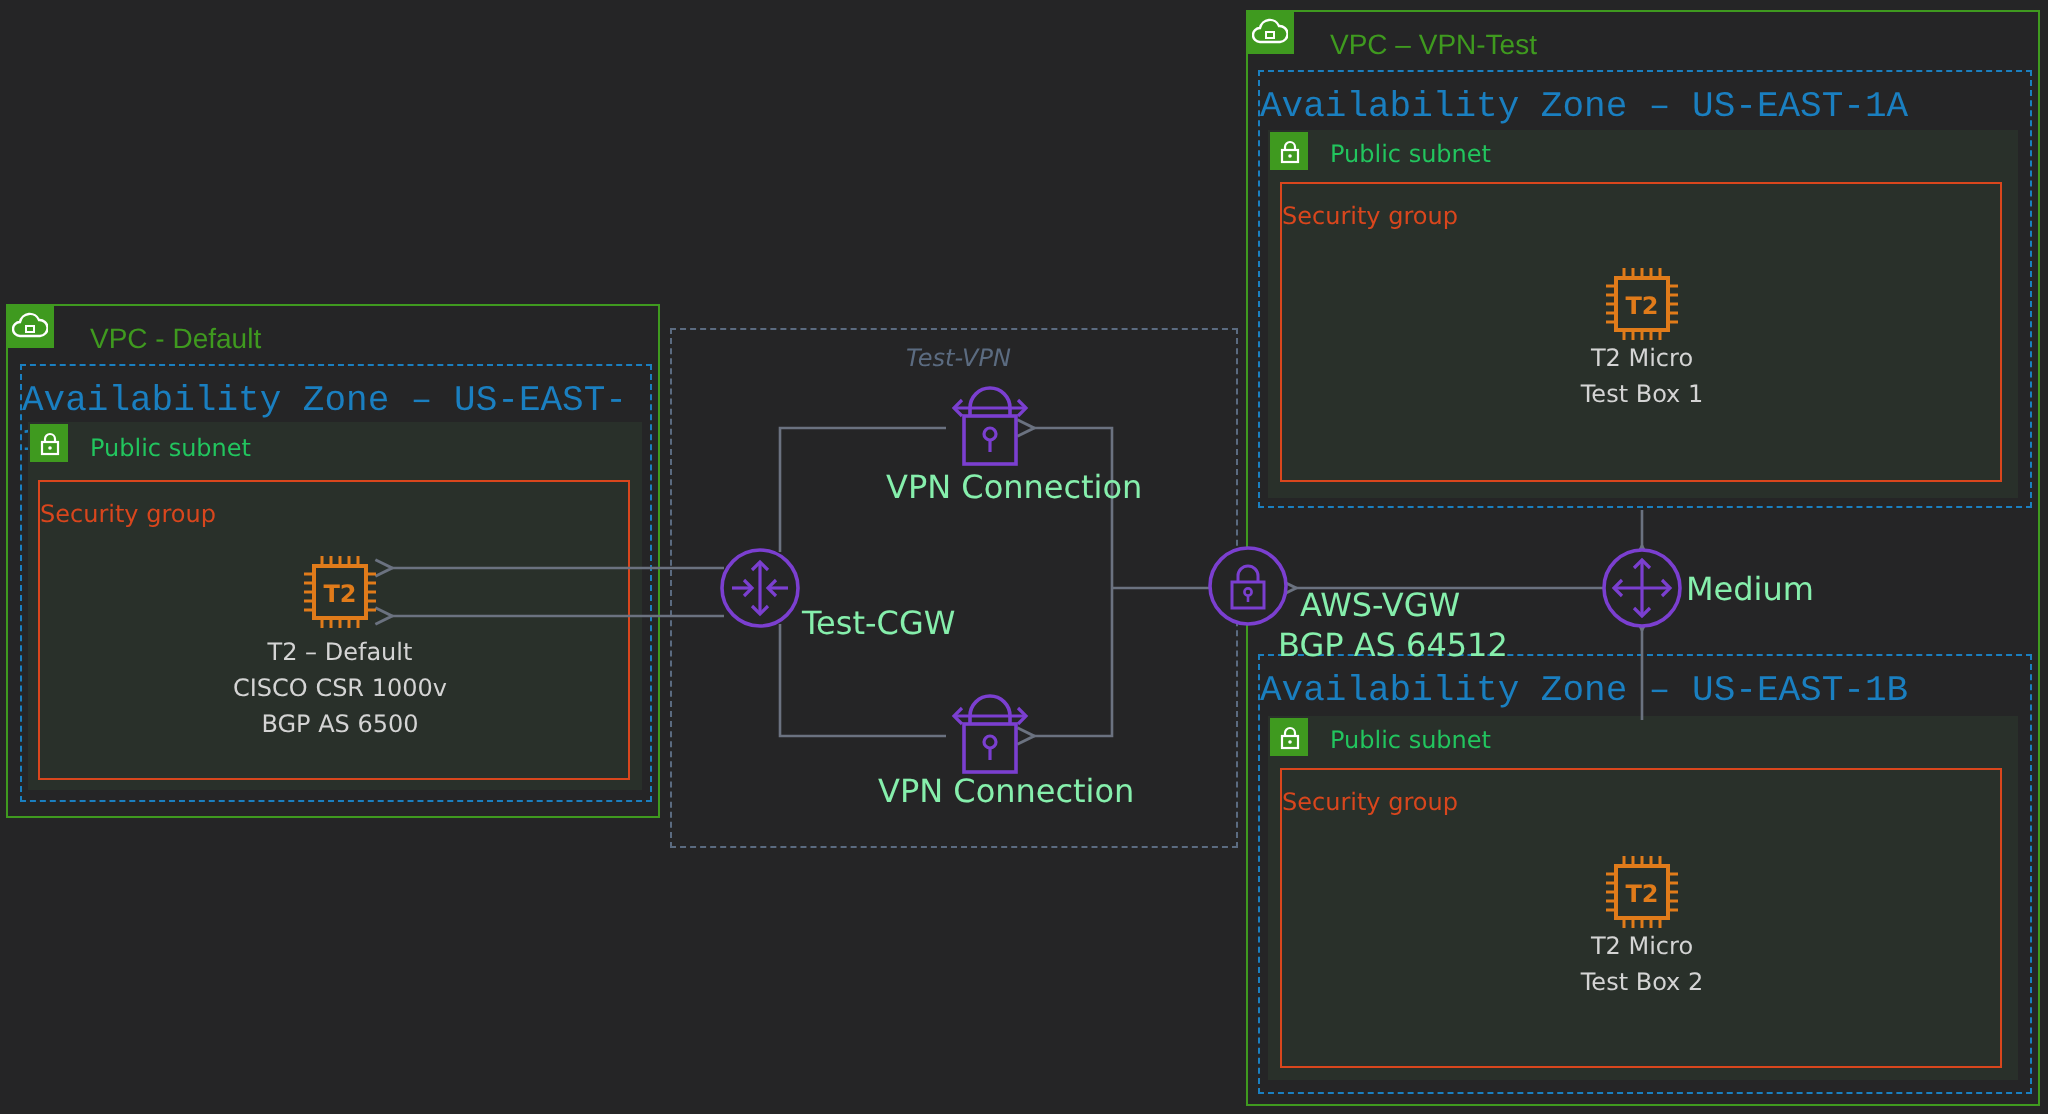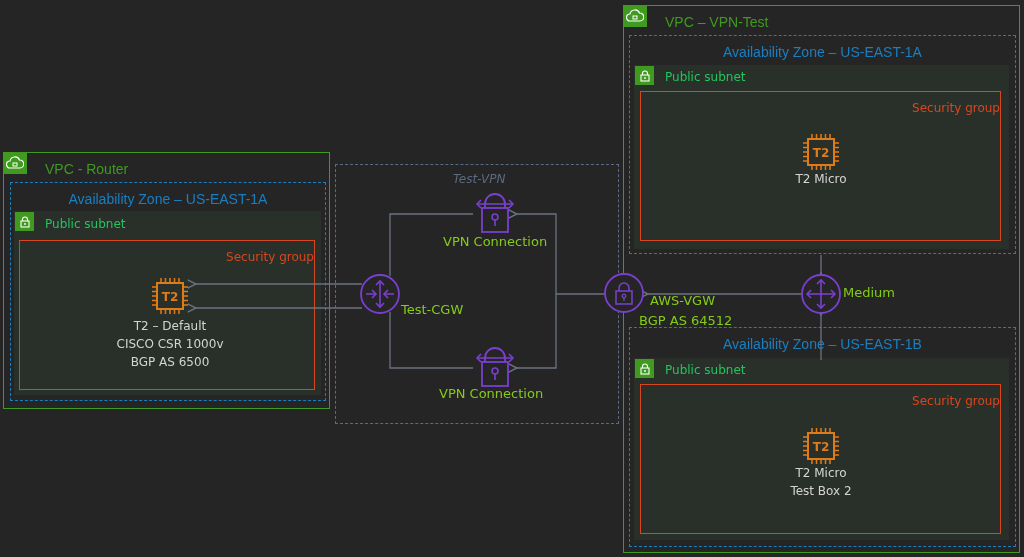--- a/index.html
+++ b/index.html
@@ -7,39 +7,39 @@
          font-family:"Liberation Sans", sans-serif; }
   .abs { position:absolute; box-sizing:border-box; }
   .vpc { border:1.5px solid #3f9a1f; }
   .az { border:1.5px dashed #1a7fc0; }
   .subnet { background:#29302a; }
   .sg { border:1.5px solid #d9461d; }
   .vpn-group { border:1.5px dashed #5b6b80; }
   .badge { position:absolute; width:24px; height:22px; background:#3f9a1f; display:flex; align-items:center; justify-content:center; }
   .sbadge { position:absolute; width:19px; height:19px; background:#3f9a1f; display:flex; align-items:center; justify-content:center; }
   .vpc-title { position:absolute; color:#3f9a1f; font-size:14px; }
-  .az-title { position:absolute; color:#1a7fc0; font-size:14px; text-align:center; left:0; right:0; }
+  .az-title { position:absolute; color:#1a7fc0; font-size:18px; text-align:left; left:0; right:0;font-family:Liberation Mono, monospace; }
   .subnet-title { position:absolute; color:#22c55e; font-size:12px; font-family:"DejaVu Sans", sans-serif; }
-  .sg-title { position:absolute; color:#d9461d; font-size:12px; text-align:right; left:0; right:0; font-family:"DejaVu Sans", sans-serif; }
+  .sg-title { position:absolute; color:#d9461d; font-size:12px; text-align:left; left:0; right:0; font-family:"DejaVu Sans", sans-serif; }
   .label { position:absolute; color:#d4d4d4; font-size:12px; text-align:center; line-height:18px; font-family:"DejaVu Sans", sans-serif; white-space:nowrap; }
-  .biglabel { position:absolute; color:#84cc16; font-size:13px; white-space:nowrap; font-family:"DejaVu Sans", sans-serif; }
+  .biglabel { position:absolute; color:#86efac; font-size:16px; white-space:nowrap; font-family:"DejaVu Sans", sans-serif; }
   .grp-title { position:absolute; color:#5b6b80; font-size:12px; font-family:"DejaVu Sans", sans-serif; }
   svg.overlay { position:absolute; left:0; top:0; }
 </style>
 </head>
 <body>
 
 <div class="abs vpc" style="left:3px;top:152px;width:327px;height:257px;">
   <div class="badge" style="left:-1px;top:-1px;">
     <svg width="18" height="14" viewBox="0 0 18 14">
         <path d="M4 12 a3.5 3.5 0 0 1 0-7 a5 5 0 0 1 9.5-1 a3.5 3.5 0 0 1 0.5 8 z" fill="none" stroke="#fff" stroke-width="1.2"></path>
         <rect x="7" y="7" width="4" height="3" fill="none" stroke="#fff" stroke-width="1"></rect>
       </svg>
   </div>
-  <div class="vpc-title" style="left:41px;top:8px;">VPC - Router</div>
+  <div class="vpc-title" style="left:41px;top:8px;">VPC - Default</div>
 </div>
 <div class="abs az" style="left:10px;top:182px;width:316px;height:219px;">
   <div class="az-title" style="top:8px;">Availability Zone – US-EAST-1A</div>
 </div>
 <div class="abs subnet" style="left:14px;top:211px;width:307px;height:184px;">
   <div class="sbadge" style="left:1px;top:1px;">
     <svg width="10" height="12" viewBox="0 0 10 12">
         <path d="M2.5 5 V3.5 a2.5 2.5 0 0 1 5 0 V5" fill="none" stroke="#fff" stroke-width="1.1"></path>
         <rect x="1" y="5" width="8" height="6" fill="none" stroke="#fff" stroke-width="1.1"></rect>
         <circle cx="5" cy="8" r="0.9" fill="#fff"></circle>
@@ -204,20 +204,21 @@
 </svg>
 
 <div class="label" style="left:90px;width:160px;top:317px;">
   <div>T2 – Default</div>
   <div>CISCO CSR 1000v</div>
   <div>BGP AS 6500</div>
 </div>
 
 <div class="label" style="left:741px;width:160px;top:170px;">
   <div>T2 Micro</div>
+  <div>Test Box 1</div>
 </div>
 
 <div class="label" style="left:741px;width:160px;top:464px;">
   <div>T2 Micro</div>
   <div>Test Box 2</div>
 </div>
 
 <div class="biglabel" style="left:401px;top:302px;">Test-CGW</div>
 <div class="biglabel" style="left:443px;top:234px;">VPN Connection</div>
 <div class="biglabel" style="left:439px;top:386px;">VPN Connection</div>

